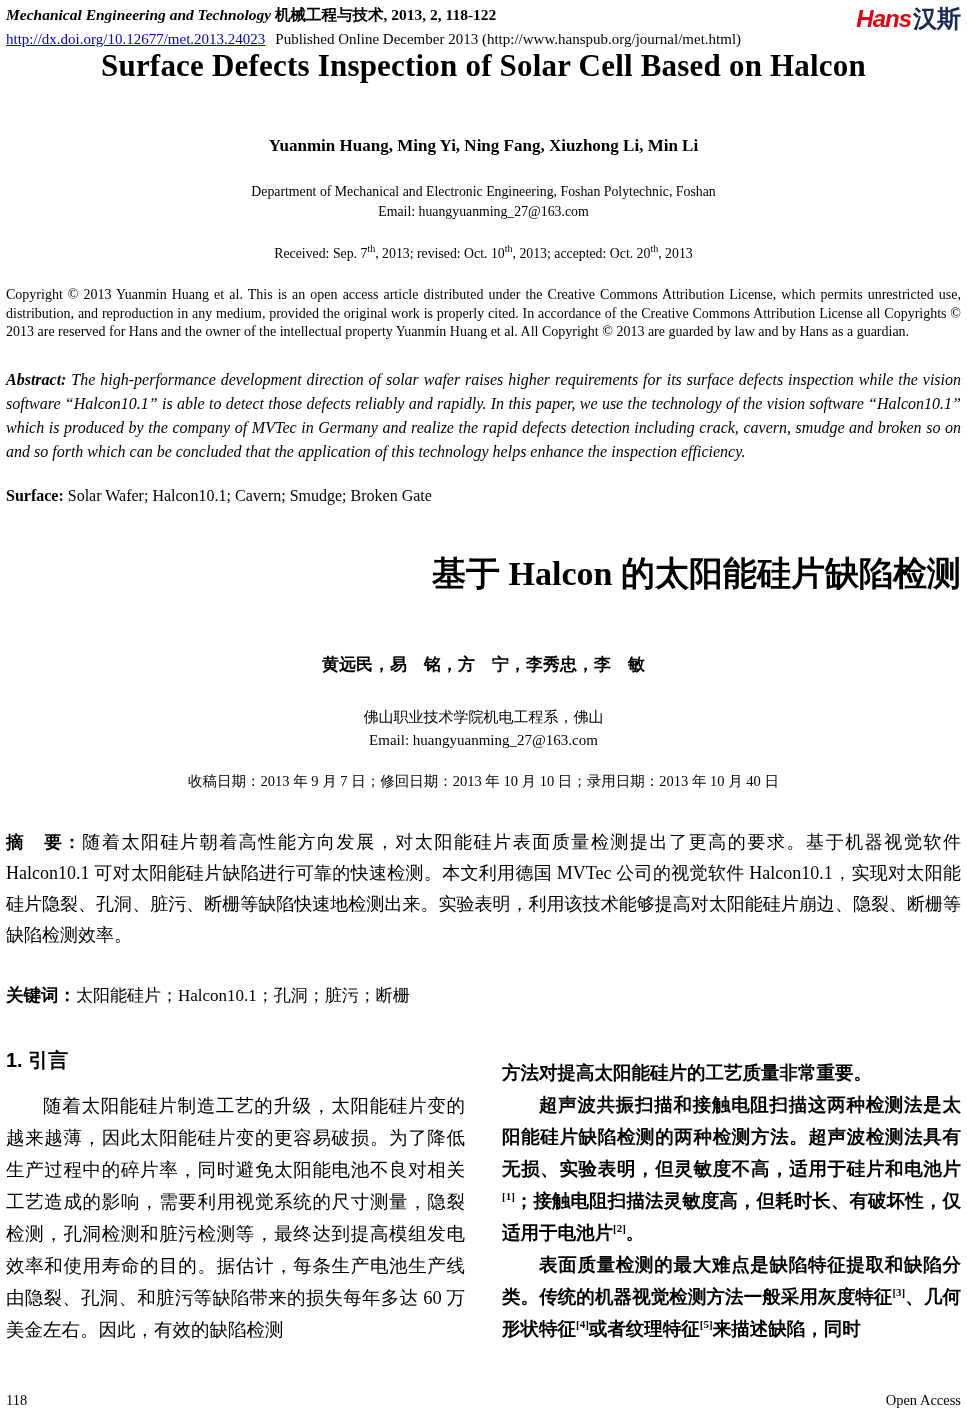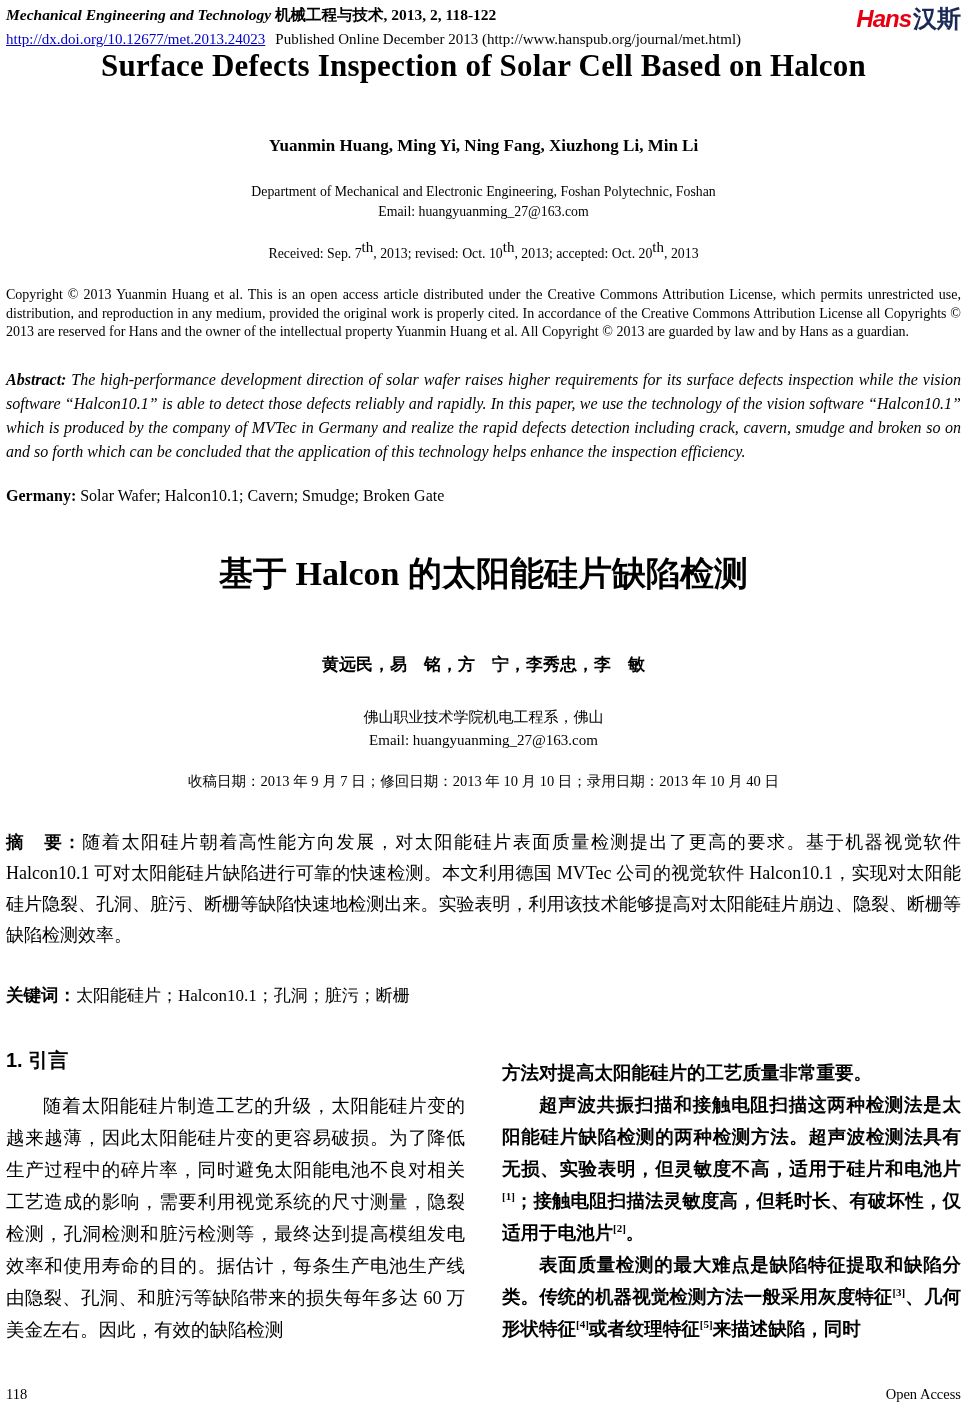--- a/index.html
+++ b/index.html
@@ -24,49 +24,49 @@
   .pub-info { color: #000; margin-left: 10px; }
   .logo { white-space: nowrap; font-family: "Liberation Sans", sans-serif; font-size: 24px; font-weight: bold; line-height: 1; padding-top: 2px; }
   .logo-hans { color: #e60012; font-style: italic; letter-spacing: -1px; }
   .logo-zh { color: #1a2a56; margin-left: 2px; }
 
   
   .title-en { text-align: center; font-size: 31px; font-weight: bold; letter-spacing: 0.2px; }
   .authors-en { text-align: center; font-size: 17px; font-weight: bold; margin-top: 52px; }
   .affil-en { text-align: center; font-size: 13.8px; margin-top: 26px; line-height: 20px; }
   .received { text-align: center; font-size: 13.8px; margin-top: 24px; }
-  sup { font-size: 15px; vertical-align: super; line-height: 0; }
+  sup { font-size: 10px; vertical-align: super; line-height: 0; }
 
   .copyright { margin-top: 24px; font-size: 14px; line-height: 18.6px; text-align: justify; }
 
   .abstract-en { margin-top: 26px; font-size: 16px; line-height: 24.2px; text-align: justify; font-style: italic; }
   .bold-label { font-weight: bold; }
   .keywords-en { margin-top: 22px; font-size: 16px; }
 
   
-  .title-zh { text-align: center; font-size: 34px; font-weight: bold; margin-top: 46px; font-family: "Liberation Serif", serif; }
+  .title-zh { text-align: right; font-size: 34px; font-weight: bold; margin-top: 46px; font-family: "Liberation Serif", serif; }
   .authors-zh { text-align: center; font-size: 17px; font-weight: bold; margin-top: 56px; }
   .affil-zh { text-align: center; font-size: 15px; margin-top: 30px; line-height: 23px; }
   .dates-zh { text-align: center; font-size: 14.5px; margin-top: 20px; }
 
   .abstract-zh { margin-top: 36px; font-size: 18px; line-height: 31px; text-align: justify; }
   .zh-label { font-weight: bold; font-family: "Liberation Sans", sans-serif; font-size: 17.5px; }
   .keywords-zh { margin-top: 32px; font-size: 17px; }
 
   
   .columns { display: flex; justify-content: space-between; margin-top: 40px; gap: 36px; }
   .col { width: 459px; }
   .col-right { padding-top: 10px; font-weight: bold; }
   .section-heading { font-family: "Liberation Sans", sans-serif; font-weight: bold; font-size: 20px; margin-bottom: 16px; }
   .body-para { font-size: 18.5px; line-height: 32px; text-align: justify; }
   .indent { text-indent: 2em; }
   .ref { font-size: 11px; }
 
   
-  .footer { position: absolute; left: 6px; right: 6px; bottom: 14px; display: flex; justify-content: space-between; font-size: 14.5px; }
+  .footer { position: absolute; left: 6px; right: 6px; bottom: 8px; display: flex; justify-content: space-between; font-size: 14.5px; }
 </style>
 </head>
 <body>
 
 <div class="page">
 
   <div class="header">
     <div class="header-lines">
       <div class="hline1">
         <span class="journal-en">Mechanical Engineering and Technology</span><span class="journal-zh"> 机械工程与技术, 2013, 2, 118-122</span>
@@ -93,21 +93,21 @@
     <span>Received: Sep. 7</span><sup>th</sup><span>, 2013; revised: Oct. 10</span><sup>th</sup><span>, 2013; accepted: Oct. 20</span><sup>th</sup><span>, 2013</span>
   </div>
 
   <p class="copyright">Copyright © 2013 Yuanmin Huang et al. This is an open access article distributed under the Creative Commons Attribution License, which permits unrestricted use, distribution, and reproduction in any medium, provided the original work is properly cited. In accordance of the Creative Commons Attribution License all Copyrights © 2013 are reserved for Hans and the owner of the intellectual property Yuanmin Huang et al. All Copyright © 2013 are guarded by law and by Hans as a guardian.</p>
 
   <p class="abstract-en">
     <span class="bold-label">Abstract:</span><span> The high-performance development direction of solar wafer raises higher requirements for its surface defects inspection while the vision software “Halcon10.1” is able to detect those defects reliably and rapidly. In this paper, we use the technology of the vision software “Halcon10.1” which is produced by the company of MVTec in Germany and realize the rapid defects detection including crack, cavern, smudge and broken so on and so forth which can be concluded that the application of this technology helps enhance the inspection efficiency.</span>
   </p>
 
   <p class="keywords-en">
-    <span class="bold-label">Germany:</span><span> Solar Wafer; Halcon10.1; Cavern; Smudge; Broken Gate</span>
+    <span class="bold-label">Surface:</span><span> Solar Wafer; Halcon10.1; Cavern; Smudge; Broken Gate</span>
   </p>
 
   <h2 class="title-zh">基于 Halcon 的太阳能硅片缺陷检测</h2>
 
   <div class="authors-zh">黄远民，易　铭，方　宁，李秀忠，李　敏</div>
 
   <div class="affil-zh">
     <div>佛山职业技术学院机电工程系，佛山</div>
     <div>Email: huangyuanming_27@163.com</div>
   </div>

